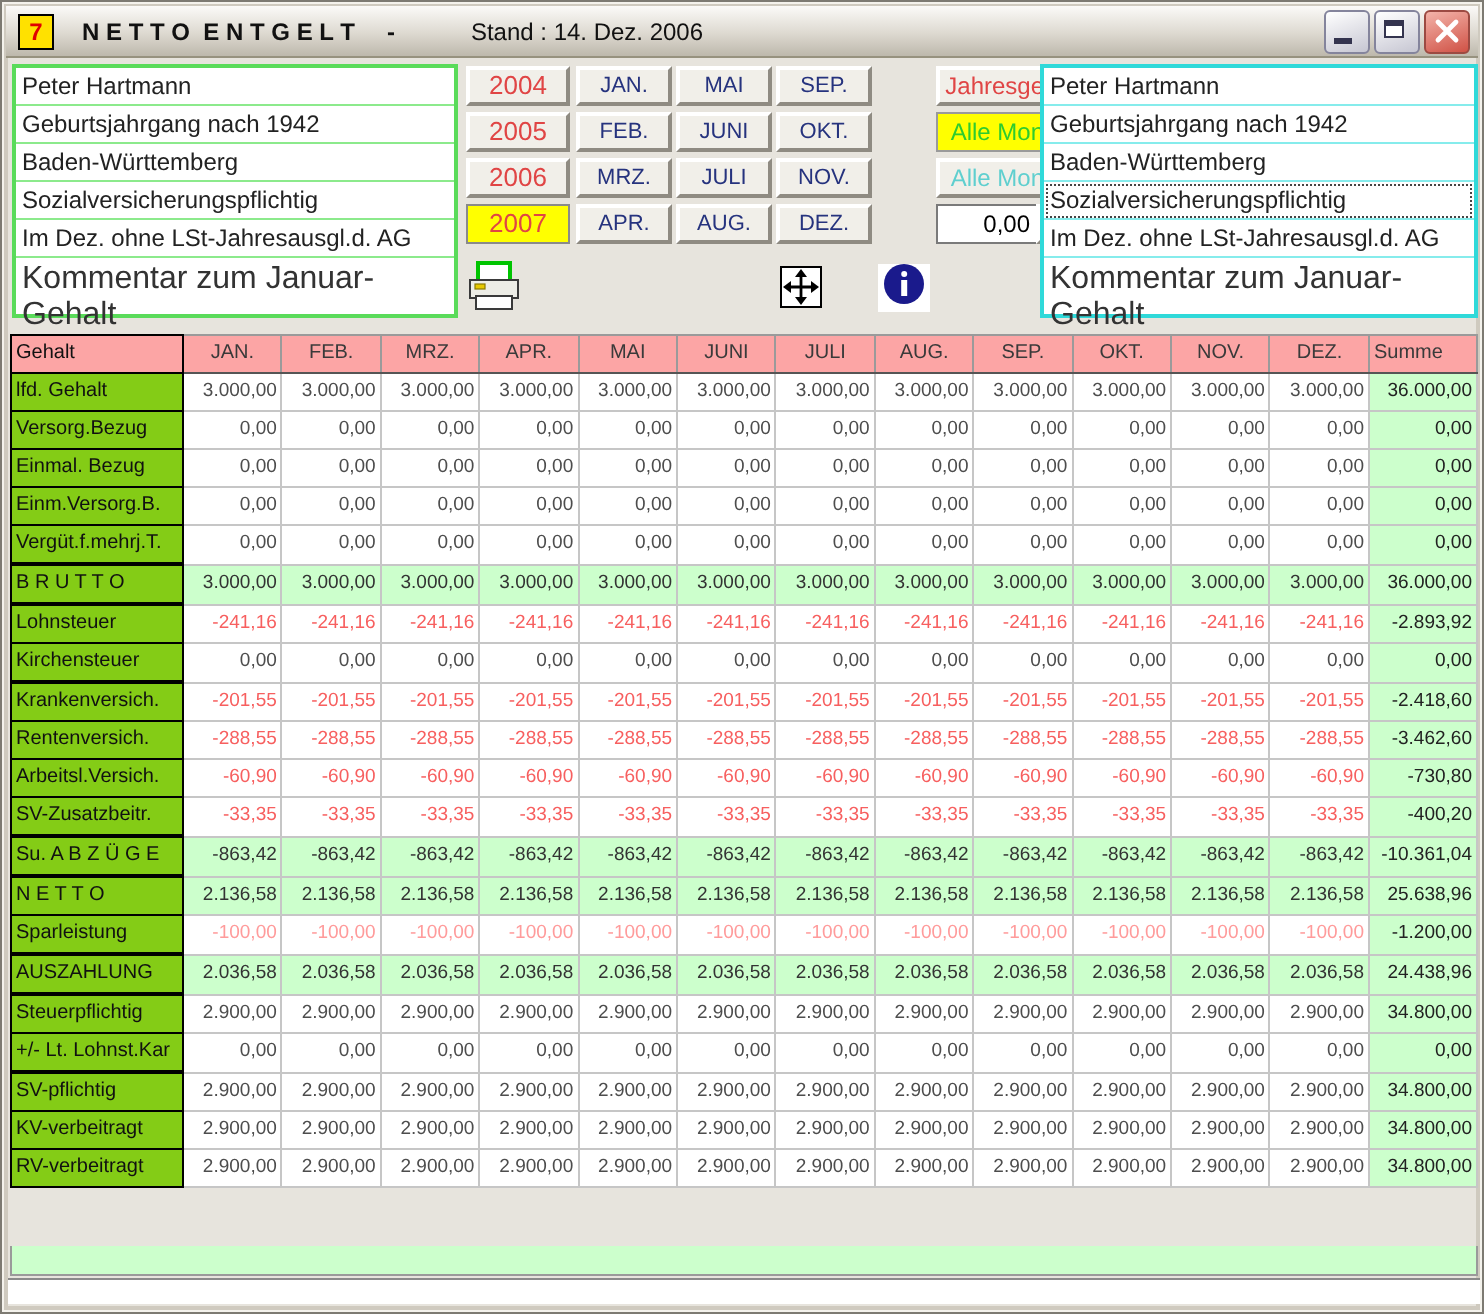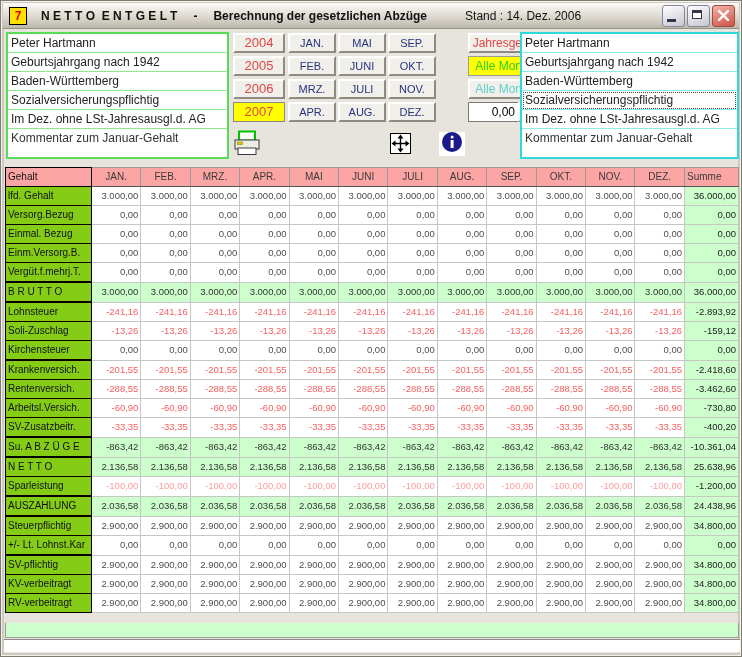--- a/index.html
+++ b/index.html
@@ -29,21 +29,21 @@
 
   
   .panel{position:absolute;top:31px;background:#fff;box-sizing:border-box;}
   .panel.left{left:5px;width:223px;height:127px;border:2px solid #5ADB5A;}
   .panel.right{left:519px;width:219px;height:127px;border:2px solid #2FD9D9;}
   .panel .prow{height:19px;line-height:18px;font-size:12px;color:#222;padding:0 3px;
     white-space:nowrap;overflow:hidden;box-sizing:border-box;}
   .panel.left .prow{border-bottom:1px solid #8cea8c;}
   .panel.right .prow{border-bottom:1px solid #86ecec;}
   .panel .prow.focused{outline:1px dotted #444;outline-offset:-2px;}
-  .panel .comment{font-size:12px;color:#333;padding:2px 3px;}
+  .panel .comment{font-size:16px;color:#333;padding:2px 3px;}
 
   
   .btn{display:block;box-sizing:border-box;text-align:center;cursor:pointer;
     background:#F1EFE9;border:2px solid;border-color:#ffffff #8f8b82 #8f8b82 #ffffff;
     font-family:"Liberation Sans",sans-serif;}
   .year-col{position:absolute;left:232px;top:32px;width:52px;}
   .year-btn{width:52px;height:20px;margin-bottom:3px;font-size:13px;line-height:16px;color:#E04545;}
   .year-btn.active{background:#FFFF00;border:1px solid #8a8a8a;line-height:18px;}
   .mcol{position:absolute;top:32px;width:48px;}
   .mcol.c0{left:287px}.mcol.c1{left:337px}.mcol.c2{left:387px}
@@ -88,21 +88,20 @@
 </style>
 </head>
 <body>
 
 <div class="window">
 
   <div class="titlebar">
     <div class="app-icon">7</div>
     <span class="t-main">N E T T O  E N T G E L T</span>
     <span class="t-dash">-</span>
-    <span class="t-sub">Berechnung der gesetzlichen Abzüge</span>
     <span class="t-stand">Stand :  14. Dez. 2006</span>
     <div class="winbtns">
       <div class="wbtn">
           <span class="glyph-min"></span>
         </div>
       <div class="wbtn">
           <span class="glyph-max"></span>
         </div>
       <div class="wbtn close">
         <span class="glyph-x">
@@ -355,36 +354,20 @@
             <td class="val red">-241,16</td>
             <td class="val red">-241,16</td>
             <td class="val red">-241,16</td>
             <td class="val red">-241,16</td>
             <td class="val red">-241,16</td>
             <td class="val red">-241,16</td>
             <td class="val red">-241,16</td>
             <td class="summe">-2.893,92</td>
           </tr>
           <tr class="">
-            <td class="rlabel">Soli-Zuschlag</td>
-            <td class="val red">-13,26</td>
-            <td class="val red">-13,26</td>
-            <td class="val red">-13,26</td>
-            <td class="val red">-13,26</td>
-            <td class="val red">-13,26</td>
-            <td class="val red">-13,26</td>
-            <td class="val red">-13,26</td>
-            <td class="val red">-13,26</td>
-            <td class="val red">-13,26</td>
-            <td class="val red">-13,26</td>
-            <td class="val red">-13,26</td>
-            <td class="val red">-13,26</td>
-            <td class="summe">-159,12</td>
-          </tr>
-          <tr class="">
             <td class="rlabel">Kirchensteuer</td>
             <td class="val">0,00</td>
             <td class="val">0,00</td>
             <td class="val">0,00</td>
             <td class="val">0,00</td>
             <td class="val">0,00</td>
             <td class="val">0,00</td>
             <td class="val">0,00</td>
             <td class="val">0,00</td>
             <td class="val">0,00</td>

